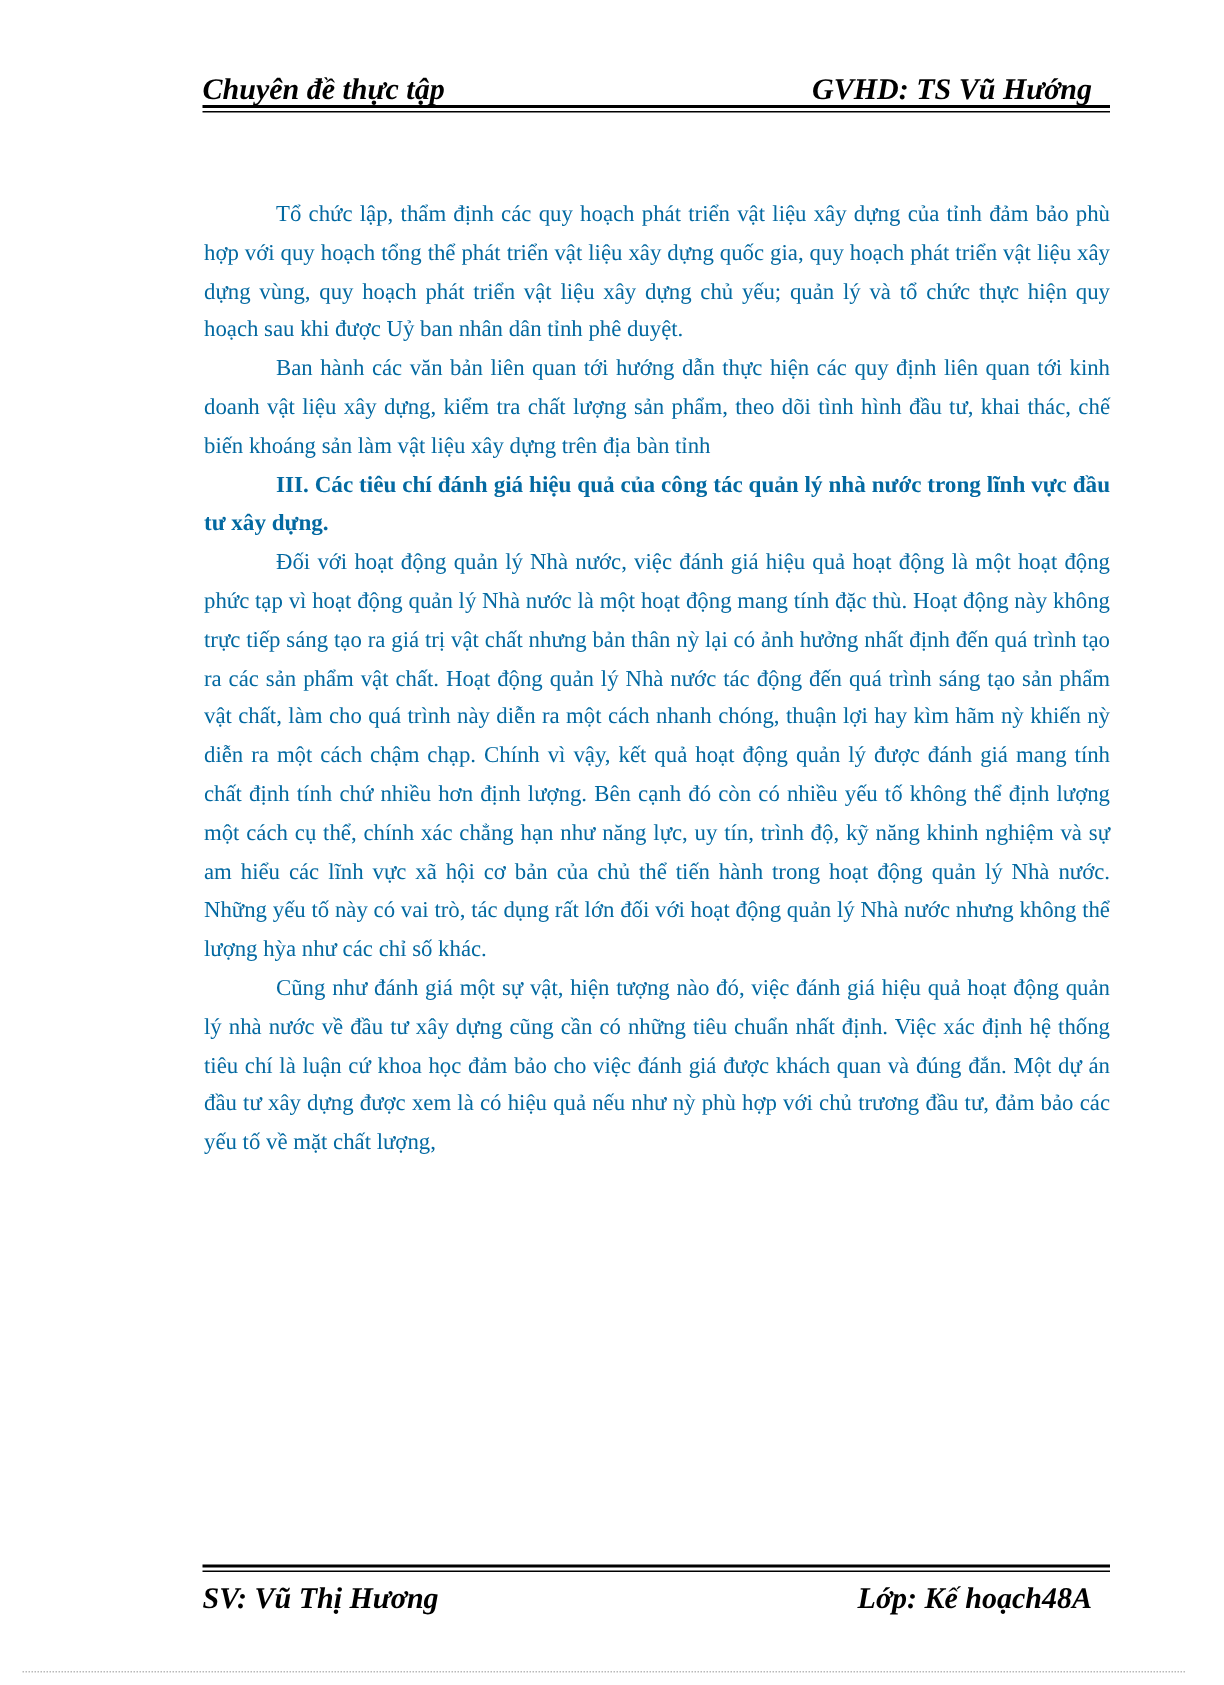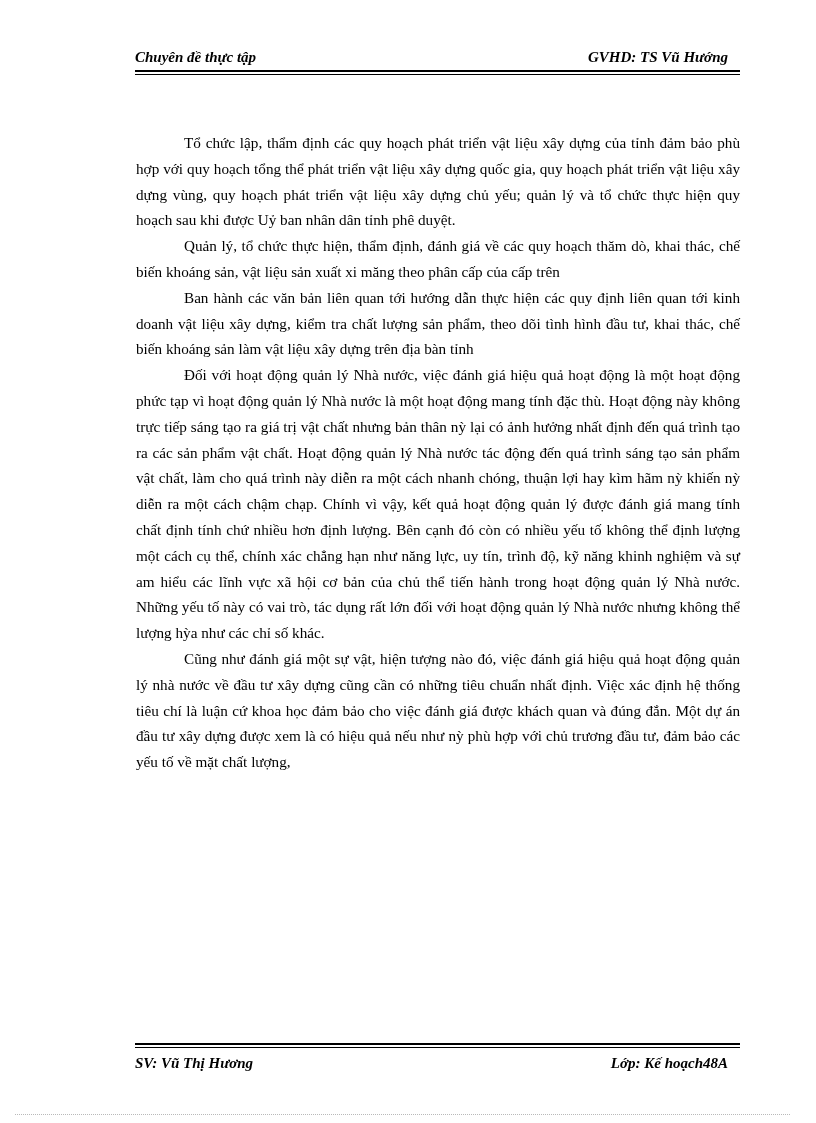--- a/index.html
+++ b/index.html
@@ -20,21 +20,21 @@
       left: 135px;
       top: 44px;
       width: 605px;
       height: 26px;
     }
     .header-left, .header-right, .footer-left, .footer-right {
       position: absolute;
       font-family: "Liberation Serif", "DejaVu Serif", serif;
       font-weight: bold;
       font-style: italic;
-      font-size: 15px;
+      font-size: 20px;
       color: #000;
       white-space: nowrap;
     }
     .header-left { left: 0; top: 5px; }
     .header-right { right: 12px; top: 5px; }
     .rule-double {
       position: absolute;
       left: 135px;
       width: 605px;
       height: 5px;
@@ -66,21 +66,21 @@
 
     .content {
       position: absolute;
       left: 136px;
       top: 130px;
       width: 604px;
       font-family: "Liberation Serif", "DejaVu Serif", serif;
       font-size: 15.2px;
       line-height: 25.8px;
       text-align: justify;
-      color: #000000;
+      color: #0369a1;
     }
     .para {
       margin: 0;
       text-indent: 48px;
     }
     .heading {
       margin: 0;
       text-indent: 48px;
       font-weight: bold;
       font-size: 15.4px;
@@ -90,22 +90,22 @@
 <body>
 
 <div class="page-header">
   <span class="header-left">Chuyên đề thực tập</span>
   <span class="header-right">GVHD: TS Vũ Hướng</span>
 </div>
 <div class="rule-double header-rule"></div>
 
 <div class="content">
   <p class="para">Tổ chức lập, thẩm định các quy hoạch phát triển vật liệu xây dựng của tỉnh đảm bảo phù hợp với quy hoạch tổng thể phát triển vật liệu xây dựng quốc gia, quy hoạch phát triển vật liệu xây dựng vùng, quy hoạch phát triển vật liệu xây dựng chủ yếu; quản lý và tổ chức thực hiện quy hoạch sau khi được Uỷ ban nhân dân tỉnh phê duyệt.</p>
-  <p class="para">Quản lý, tổ chức thực hiện, thẩm định, đánh giá về các quy hoạch thăm dò, khai thác, chế biến khoáng sản, vật liệu sản xuất xi măng theo phân cấp của cấp trên</p>
   <p class="para">Ban hành các văn bản liên quan tới hướng dẫn thực hiện các quy định liên quan tới kinh doanh vật liệu xây dựng, kiểm tra chất lượng sản phẩm, theo dõi tình hình đầu tư, khai thác, chế biến khoáng sản làm vật liệu xây dựng trên địa bàn tỉnh</p>
+  <p class="heading">III. Các tiêu chí đánh giá hiệu quả của công tác quản lý nhà nước trong lĩnh vực đầu tư xây dựng.</p>
   <p class="para">Đối với hoạt động quản lý Nhà nước, việc đánh giá hiệu quả hoạt động là một hoạt động phức tạp vì hoạt động quản lý Nhà nước là một hoạt động mang tính đặc thù. Hoạt động này không trực tiếp sáng tạo ra giá trị vật chất nhưng bản thân nỳ lại có ảnh hưởng nhất định đến quá trình tạo ra các sản phẩm vật chất. Hoạt động quản lý Nhà nước tác động đến quá trình sáng tạo sản phẩm vật chất, làm cho quá trình này diễn ra một cách nhanh chóng, thuận lợi hay kìm hãm nỳ khiến nỳ diễn ra một cách chậm chạp. Chính vì vậy, kết quả hoạt động quản lý được đánh giá mang tính chất định tính chứ nhiều hơn định lượng. Bên cạnh đó còn có nhiều yếu tố không thể định lượng một cách cụ thể, chính xác chẳng hạn như năng lực, uy tín, trình độ, kỹ năng khinh nghiệm và sự am hiểu các lĩnh vực xã hội cơ bản của chủ thể tiến hành trong hoạt động quản lý Nhà nước. Những yếu tố này có vai trò, tác dụng rất lớn đối với hoạt động quản lý Nhà nước nhưng không thể lượng hỳa như các chỉ số khác.</p>
   <p class="para">Cũng như đánh giá một sự vật, hiện tượng nào đó, việc đánh giá hiệu quả hoạt động quản lý nhà nước về đầu tư xây dựng cũng cần có những tiêu chuẩn nhất định. Việc xác định hệ thống tiêu chí là luận cứ khoa học đảm bảo cho việc đánh giá được khách quan và đúng đắn. Một dự án đầu tư xây dựng được xem là có hiệu quả nếu như nỳ phù hợp với chủ trương đầu tư, đảm bảo các yếu tố về mặt chất lượng,</p>
 </div>
 
 <div class="rule-double footer-rule"></div>
 <div class="page-footer">
   <span class="footer-left">SV: Vũ Thị Hương</span>
   <span class="footer-right">Lớp: Kế hoạch48A</span>
 </div>
 

